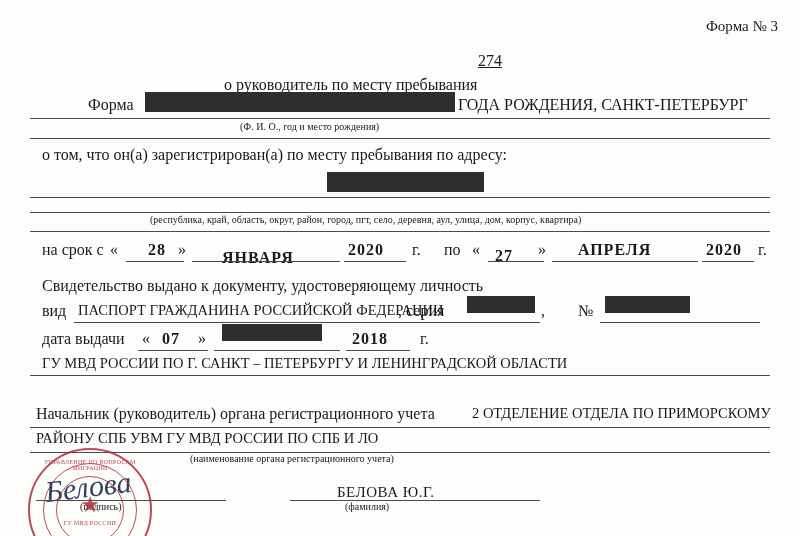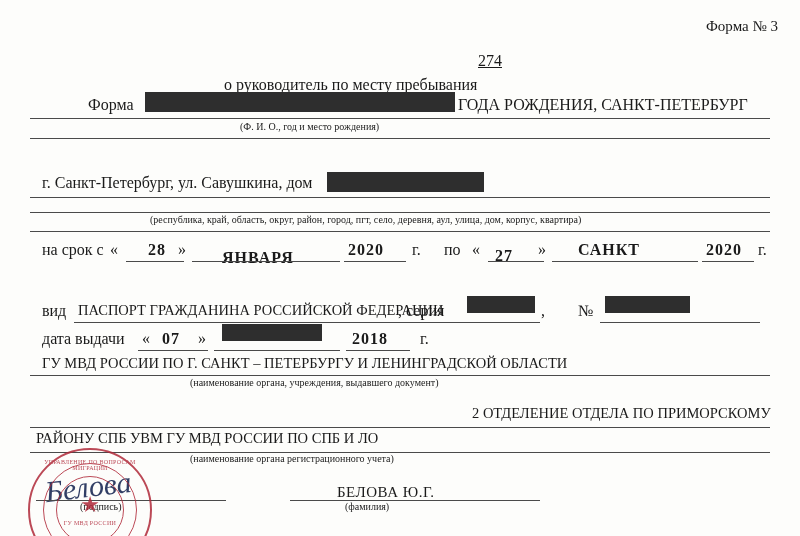--- a/index.html
+++ b/index.html
@@ -153,49 +153,50 @@
   <div class="cert-number">274</div>
   <div class="subtitle">о руководитель по месту пребывания</div>
 
   <div class="lbl" style="left:88px; top:96px;">Форма</div>
   <div class="lbl" style="left:458px; top:96px;">ГОДА РОЖДЕНИЯ, САНКТ-ПЕТЕРБУРГ</div>
   <div class="rule" style="left:30px; top:118px; width:740px;"></div>
 
   <div class="small-center" style="left:240px; top:121px; width:320px;">(Ф. И. О., год и место рождения)</div>
   <div class="rule" style="left:30px; top:138px; width:740px;"></div>
 
-
-  <div class="lbl" style="left:42px; top:174px;">г. Санкт-Петербург, ул. Савушкина, дом</div>
+  <div class="lbl" style="left:42px; top:146px;">о том, что он(а) зарегистрирован(а) по месту пребывания по адресу:</div>
+
   <div class="rule" style="left:30px; top:197px; width:740px;"></div>
   <div class="rule" style="left:30px; top:212px; width:740px;"></div>
   <div class="small-center" style="left:150px; top:214px; width:500px;">(республика, край, область, округ, район, город, пгт, село, деревня, аул, улица, дом, корпус, квартира)</div>
   <div class="rule" style="left:30px; top:231px; width:740px;"></div>
 
   <div class="lbl" style="left:42px; top:241px;">на срок с</div>
   <div class="lbl" style="left:110px; top:241px;">«</div>
   <div class="lbl bold-field" style="left:148px; top:241px;">28</div>
   <div class="lbl" style="left:178px; top:241px;">»</div>
   <div class="lbl bold-field" style="left:222px; top:241px;margin-top:8px;">ЯНВАРЯ</div>
   <div class="lbl bold-field" style="left:348px; top:241px;">2020</div>
   <div class="lbl" style="left:412px; top:241px;">г.</div>
   <div class="lbl" style="left:444px; top:241px;">по</div>
   <div class="lbl" style="left:472px; top:241px;">«</div>
   <div class="lbl bold-field" style="left:495px; top:247px;">27</div>
   <div class="lbl" style="left:538px; top:241px;">»</div>
-  <div class="lbl bold-field" style="left:578px; top:241px;">САНКТ</div>
+  <div class="lbl bold-field" style="left:578px; top:241px;">АПРЕЛЯ</div>
   <div class="lbl bold-field" style="left:706px; top:241px;">2020</div>
   <div class="lbl" style="left:758px; top:241px;">г.</div>
 
   <div class="rule" style="left:126px; top:261px; width:58px;"></div>
   <div class="rule" style="left:192px; top:261px; width:148px;"></div>
   <div class="rule" style="left:344px; top:261px; width:62px;"></div>
   <div class="rule" style="left:488px; top:261px; width:56px;"></div>
   <div class="rule" style="left:552px; top:261px; width:146px;"></div>
   <div class="rule" style="left:702px; top:261px; width:52px;"></div>
 
+  <div class="lbl" style="left:42px; top:277px;">Свидетельство выдано к документу, удостоверяющему личность</div>
 
   <div class="lbl" style="left:42px; top:302px;">вид</div>
   <div class="lbl" style="left:78px; top:302px; font-size:14.5px;">ПАСПОРТ ГРАЖДАНИНА РОССИЙСКОЙ ФЕДЕРАЦИИ</div>
   <div class="lbl" style="left:398px; top:302px;text-align:right;">, серия</div>
   <div class="lbl" style="left:541px; top:302px;">,</div>
   <div class="lbl" style="left:578px; top:302px;">№</div>
   <div class="rule" style="left:74px; top:322px; width:390px;"></div>
   <div class="rule" style="left:464px; top:322px; width:76px;"></div>
   <div class="rule" style="left:600px; top:322px; width:160px;"></div>
 
@@ -204,22 +205,22 @@
   <div class="lbl bold-field" style="left:162px; top:330px;">07</div>
   <div class="lbl" style="left:198px; top:330px;">»</div>
   <div class="lbl bold-field" style="left:352px; top:330px;">2018</div>
   <div class="lbl" style="left:420px; top:330px;">г.</div>
   <div class="rule" style="left:138px; top:350px; width:70px;"></div>
   <div class="rule" style="left:214px; top:350px; width:126px;"></div>
   <div class="rule" style="left:346px; top:350px; width:64px;"></div>
 
   <div class="lbl" style="left:42px; top:355px; font-size:14.5px;">ГУ  МВД  РОССИИ  ПО  Г. САНКТ – ПЕТЕРБУРГУ  И  ЛЕНИНГРАДСКОЙ ОБЛАСТИ</div>
   <div class="rule" style="left:30px; top:375px; width:740px;"></div>
-  <div class="small-center" style="left:190px; top:377px; width:400px;">(наименование органа, учреждения, выдавшего документ)</div>
-
+
+  <div class="lbl" style="left:36px; top:405px;">Начальник (руководитель) органа регистрационного учета</div>
   <div class="lbl" style="left:472px; top:405px; font-size:14.5px;">2 ОТДЕЛЕНИЕ ОТДЕЛА  ПО ПРИМОРСКОМУ</div>
   <div class="rule" style="left:30px; top:427px; width:740px;"></div>
 
   <div class="lbl" style="left:36px; top:430px; font-size:14.5px;">РАЙОНУ СПБ УВМ  ГУ  МВД  РОССИИ  ПО СПБ  И  ЛО</div>
   <div class="rule" style="left:30px; top:452px; width:740px;"></div>
   <div class="small-center" style="left:190px; top:453px; width:400px;">(наименование органа регистрационного учета)</div>
 
   <div class="signature handwrit">Белова</div>
   <div class="rule" style="left:36px; top:500px; width:190px;"></div>
   <div class="small-center" style="left:80px; top:501px; width:100px;">(подпись)</div>

